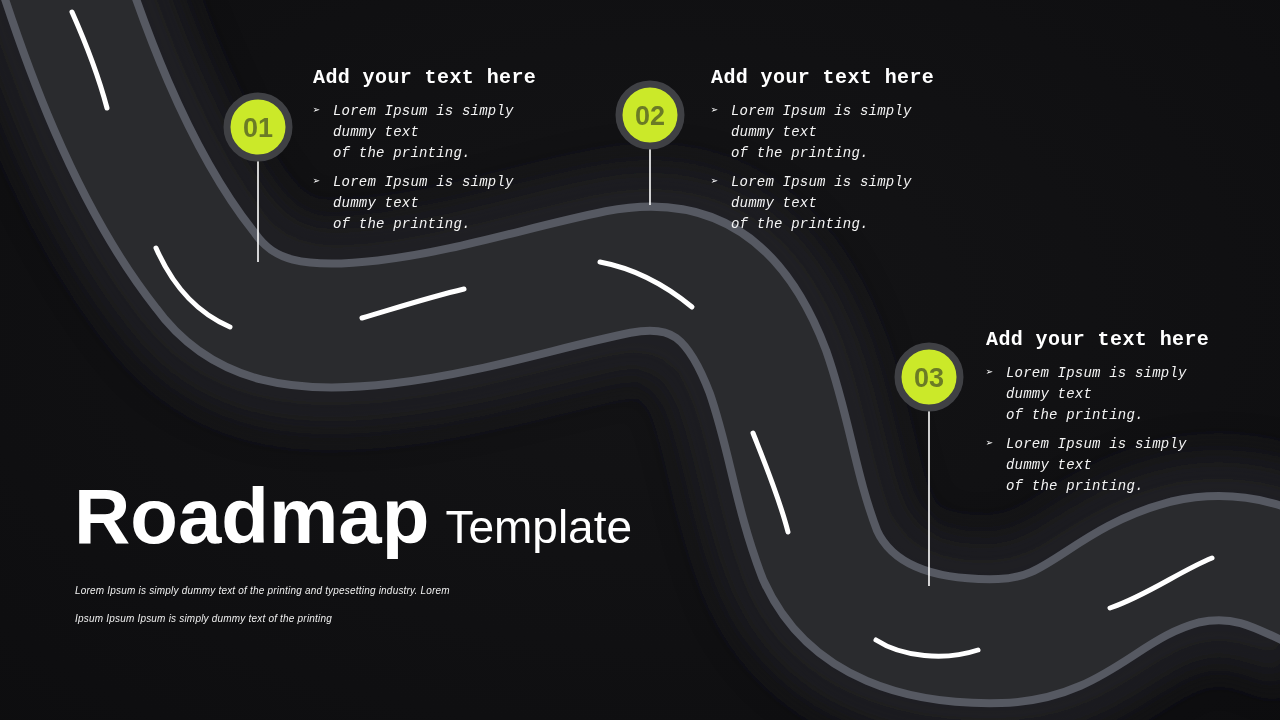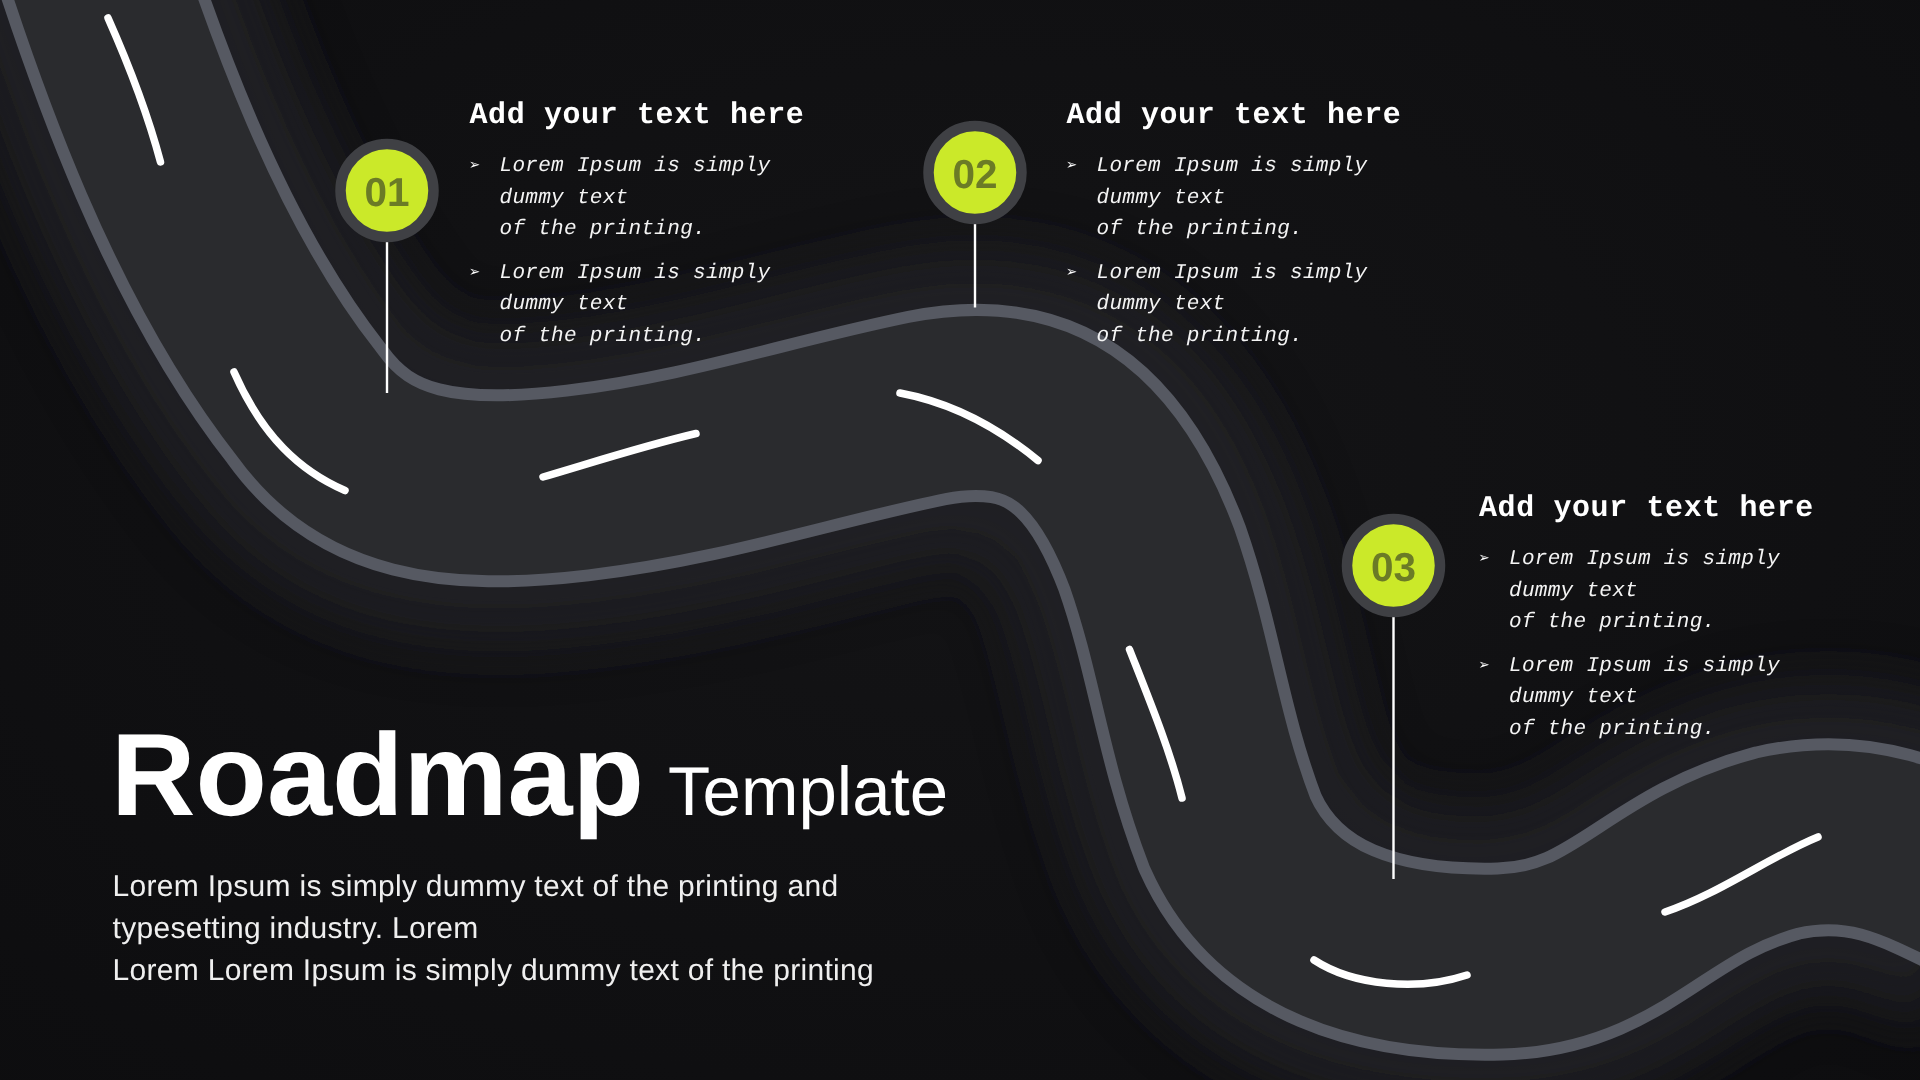--- a/index.html
+++ b/index.html
@@ -20,22 +20,22 @@
     line-height:24px;color:#fff;
   }
   .bullet{display:flex;align-items:flex-start;margin-bottom:8px;}
   .bullet .bm{flex:0 0 20px;font-size:12px;line-height:21px;color:#fff;font-style:normal;}
   .bullet .bt{font-size:14px;font-style:italic;line-height:21px;color:#f4f4f4;letter-spacing:.2px;}
 
   
   .titleblock{position:absolute;left:74px;top:477px;line-height:1;white-space:nowrap;}
   .titleblock .t1{font-size:78px;font-weight:bold;letter-spacing:0;color:#fff;}
   .titleblock .t2{font-size:46px;font-weight:400;margin-left:16px;color:#fff;}
-  .subtitle{position:absolute;left:75px;top:577px;width:560px;font-size:20px;
-    line-height:28px;color:#efefef;letter-spacing:.2px;}
+  .subtitle{position:absolute;left:75px;top:577px;width:560px;font-size:10px;
+    font-style:italic;line-height:28px;color:#efefef;letter-spacing:.2px;}
 </style>
 </head>
 <body>
 
 <div class="slide">
 
   <svg class="road-svg" viewBox="0 0 1280 720" aria-hidden="true">
     <defs>
       <filter id="roadglow" x="-40%" y="-40%" width="180%" height="180%">
         <feGaussianBlur stdDeviation="20"></feGaussianBlur>
@@ -112,16 +112,16 @@
       <span class="bm">➢</span>
       <span class="bt"><span>Lorem Ipsum is simply dummy text</span><br><span>of the printing.</span></span>
     </div>
   </div>
 
   <div class="titleblock">
     <span class="t1">Roadmap</span><span class="t2">Template</span>
   </div>
   <div class="subtitle">
     <div>Lorem Ipsum is simply dummy text of the printing and typesetting industry. Lorem</div>
-    <div>Lorem Lorem Ipsum is simply dummy text of the printing</div>
+    <div>Ipsum Ipsum Ipsum is simply dummy text of the printing</div>
   </div>
 
 </div>
 
 </body></html>

